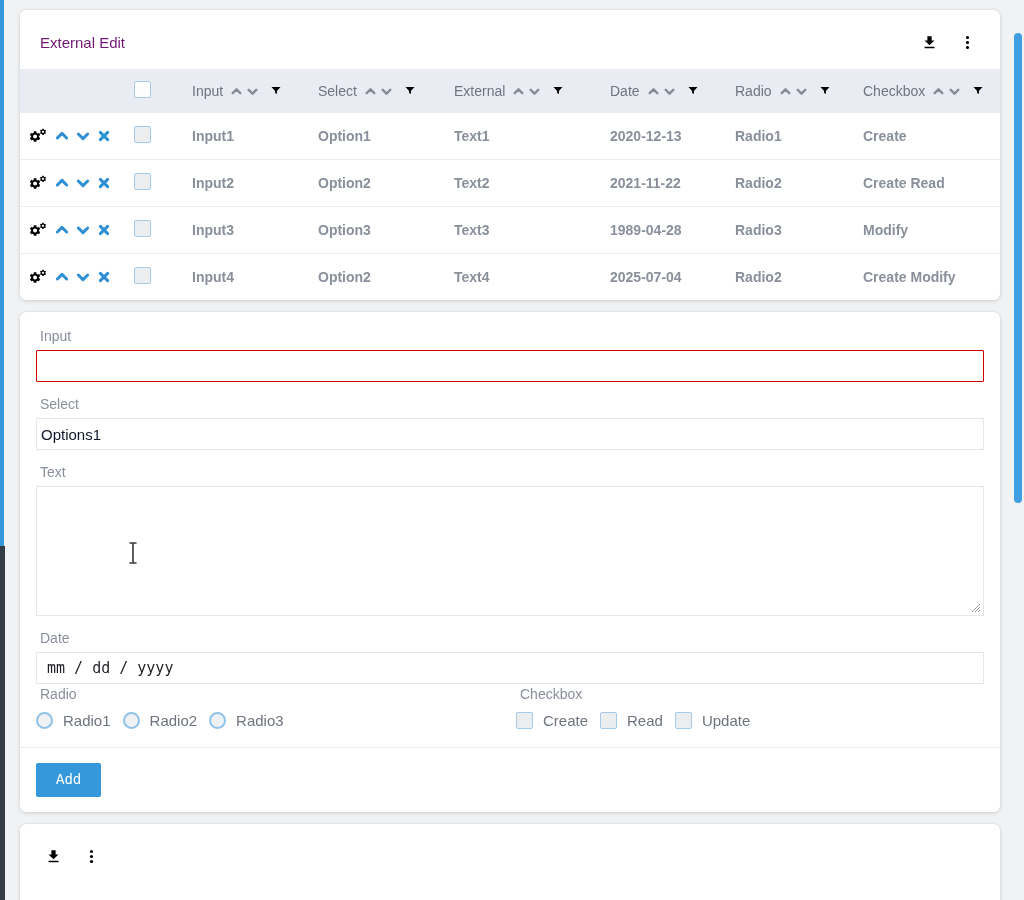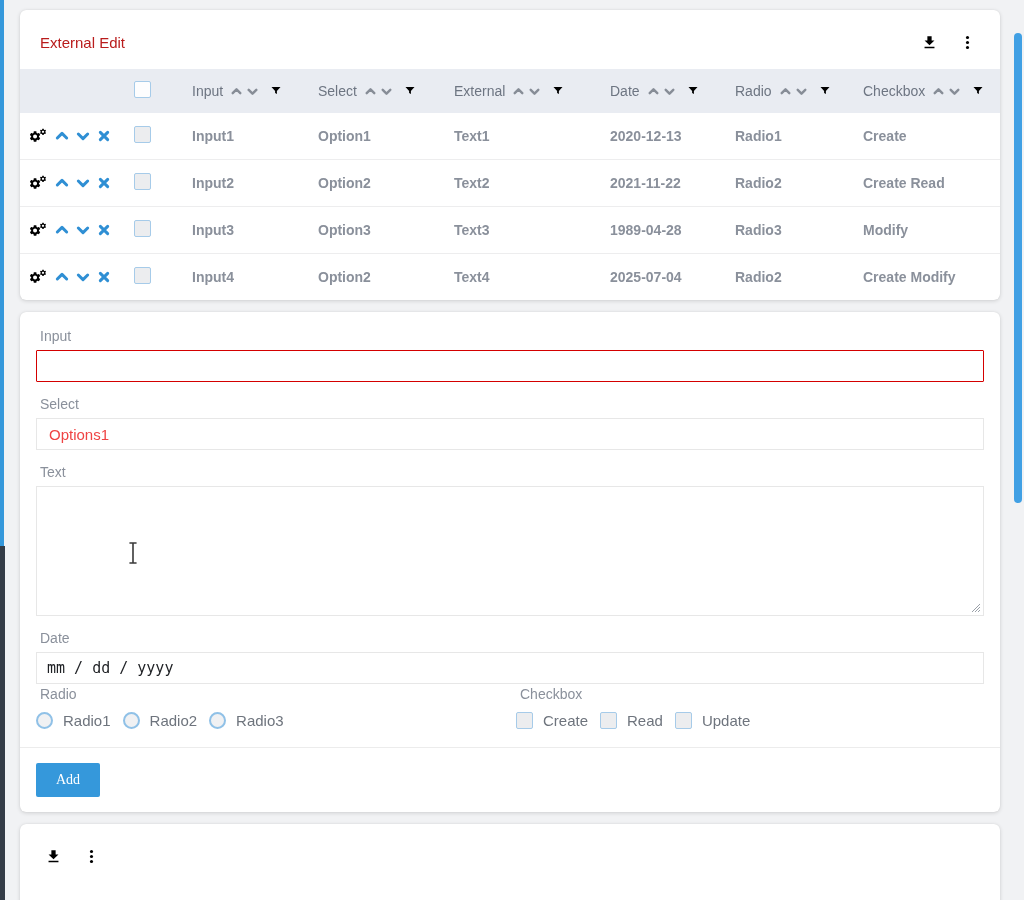--- a/index.html
+++ b/index.html
@@ -19,21 +19,21 @@
 
   .card {
     background:#fff;
     border-radius:6px;
     box-shadow:0 1px 4px rgba(0,0,0,.14), 0 0 1px rgba(0,0,0,.12);
     margin-bottom:12px;
   }
 
   
   .card-header { display:flex; align-items:center; padding:20px 20px 15px 20px; }
-  .card-title { flex:1; font-size:15px; color:#b91c1c; }
+  .card-title { flex:1; font-size:15px; color:#701a75; }
   .hbtn { width:26px; height:24px; border:none; background:transparent; color:#17191c; cursor:pointer;
           display:flex; align-items:center; justify-content:center; }
   .hbtn + .hbtn { margin-left:12px; }
   .hbtn svg { width:17px; height:17px; }
 
   
   table { width:100%; border-collapse:collapse; table-layout:fixed; font-size:14px; }
   col.c-act {width:100px;} col.c-cb {width:52px;} col.c-input {width:126px;} col.c-select {width:136px;}
   col.c-ta {width:156px;} col.c-date {width:125px;} col.c-radio {width:128px;} col.c-check {width:auto;}
   thead tr { background:#e9ecf2; }
@@ -56,35 +56,35 @@
 
   
   .form-card { padding-top:2px; }
   .form-body { padding:12px 16px 0 16px; }
   .f-label { color:#8a909b; font-size:14px; margin:14px 0 6px 4px; }
   .f-label:first-child { margin-top:2px; }
   .f-input { width:100%; height:32px; border:1px solid #e2e2e2; background:#fff; padding:0 12px; font-size:15px;
              font-family:"Liberation Sans", sans-serif; border-radius:1px; }
   .f-input.error { border:1px solid #d40000; }
   .f-select { width:100%; height:32px; border:1px solid #e7e7e7; display:flex; align-items:center;
-              padding:0 12px; font-size:15px; color:#ef4444; cursor:pointer; }
+              padding:0 4px; font-size:15px; color:#0f172a; cursor:pointer; }
   .f-textarea { position:relative; width:100%; height:130px; border:1px solid #e7e7e7; cursor:text; }
   .resize-grip { position:absolute; right:2px; bottom:2px; width:10px; height:10px; color:#9aa0a8; }
   .f-date { width:100%; height:32px; border:1px solid #e7e7e7; display:flex; align-items:center; padding:0 10px;
             font-family:"DejaVu Sans Mono", monospace; font-size:15px; color:#1e2024; cursor:text; }
   .choice-row { display:flex; }
   .choice-col-radio { flex:0 0 480px; }
   .choice-col-check { flex:1; }
   .choice-items { display:flex; align-items:center; margin-top:10px; }
   .radio { width:17px; height:17px; border-radius:50%; border:2px solid #90c1e7; background:#f0f1f3; cursor:pointer; flex:0 0 auto; }
   .choice-items .opt-label { color:#6e747d; font-size:15px; margin:0 12px 0 10px; }
   .chk { width:17px; height:17px; border:1px solid #a6cbe9; border-radius:2px; background:#ecedef; cursor:pointer; flex:0 0 auto; }
   .form-footer { border-top:1px solid #ececec; margin-top:18px; padding:15px 16px 15px 16px; }
   .add-btn { background:#3598db; border:none; color:#fff; font-size:14px; padding:9px 20px; border-radius:2px;
-             cursor:pointer; font-family:Liberation Serif, serif; }
+             cursor:pointer; font-family:Liberation Mono, monospace; }
 
   
   .inline-card { height:120px; }
 
   
   .text-cursor { position:absolute; left:128px; top:541px; width:10px; height:24px; color:#3a3a3a; z-index:40; pointer-events:none; }
 </style>
 </head>
 <body>
 

